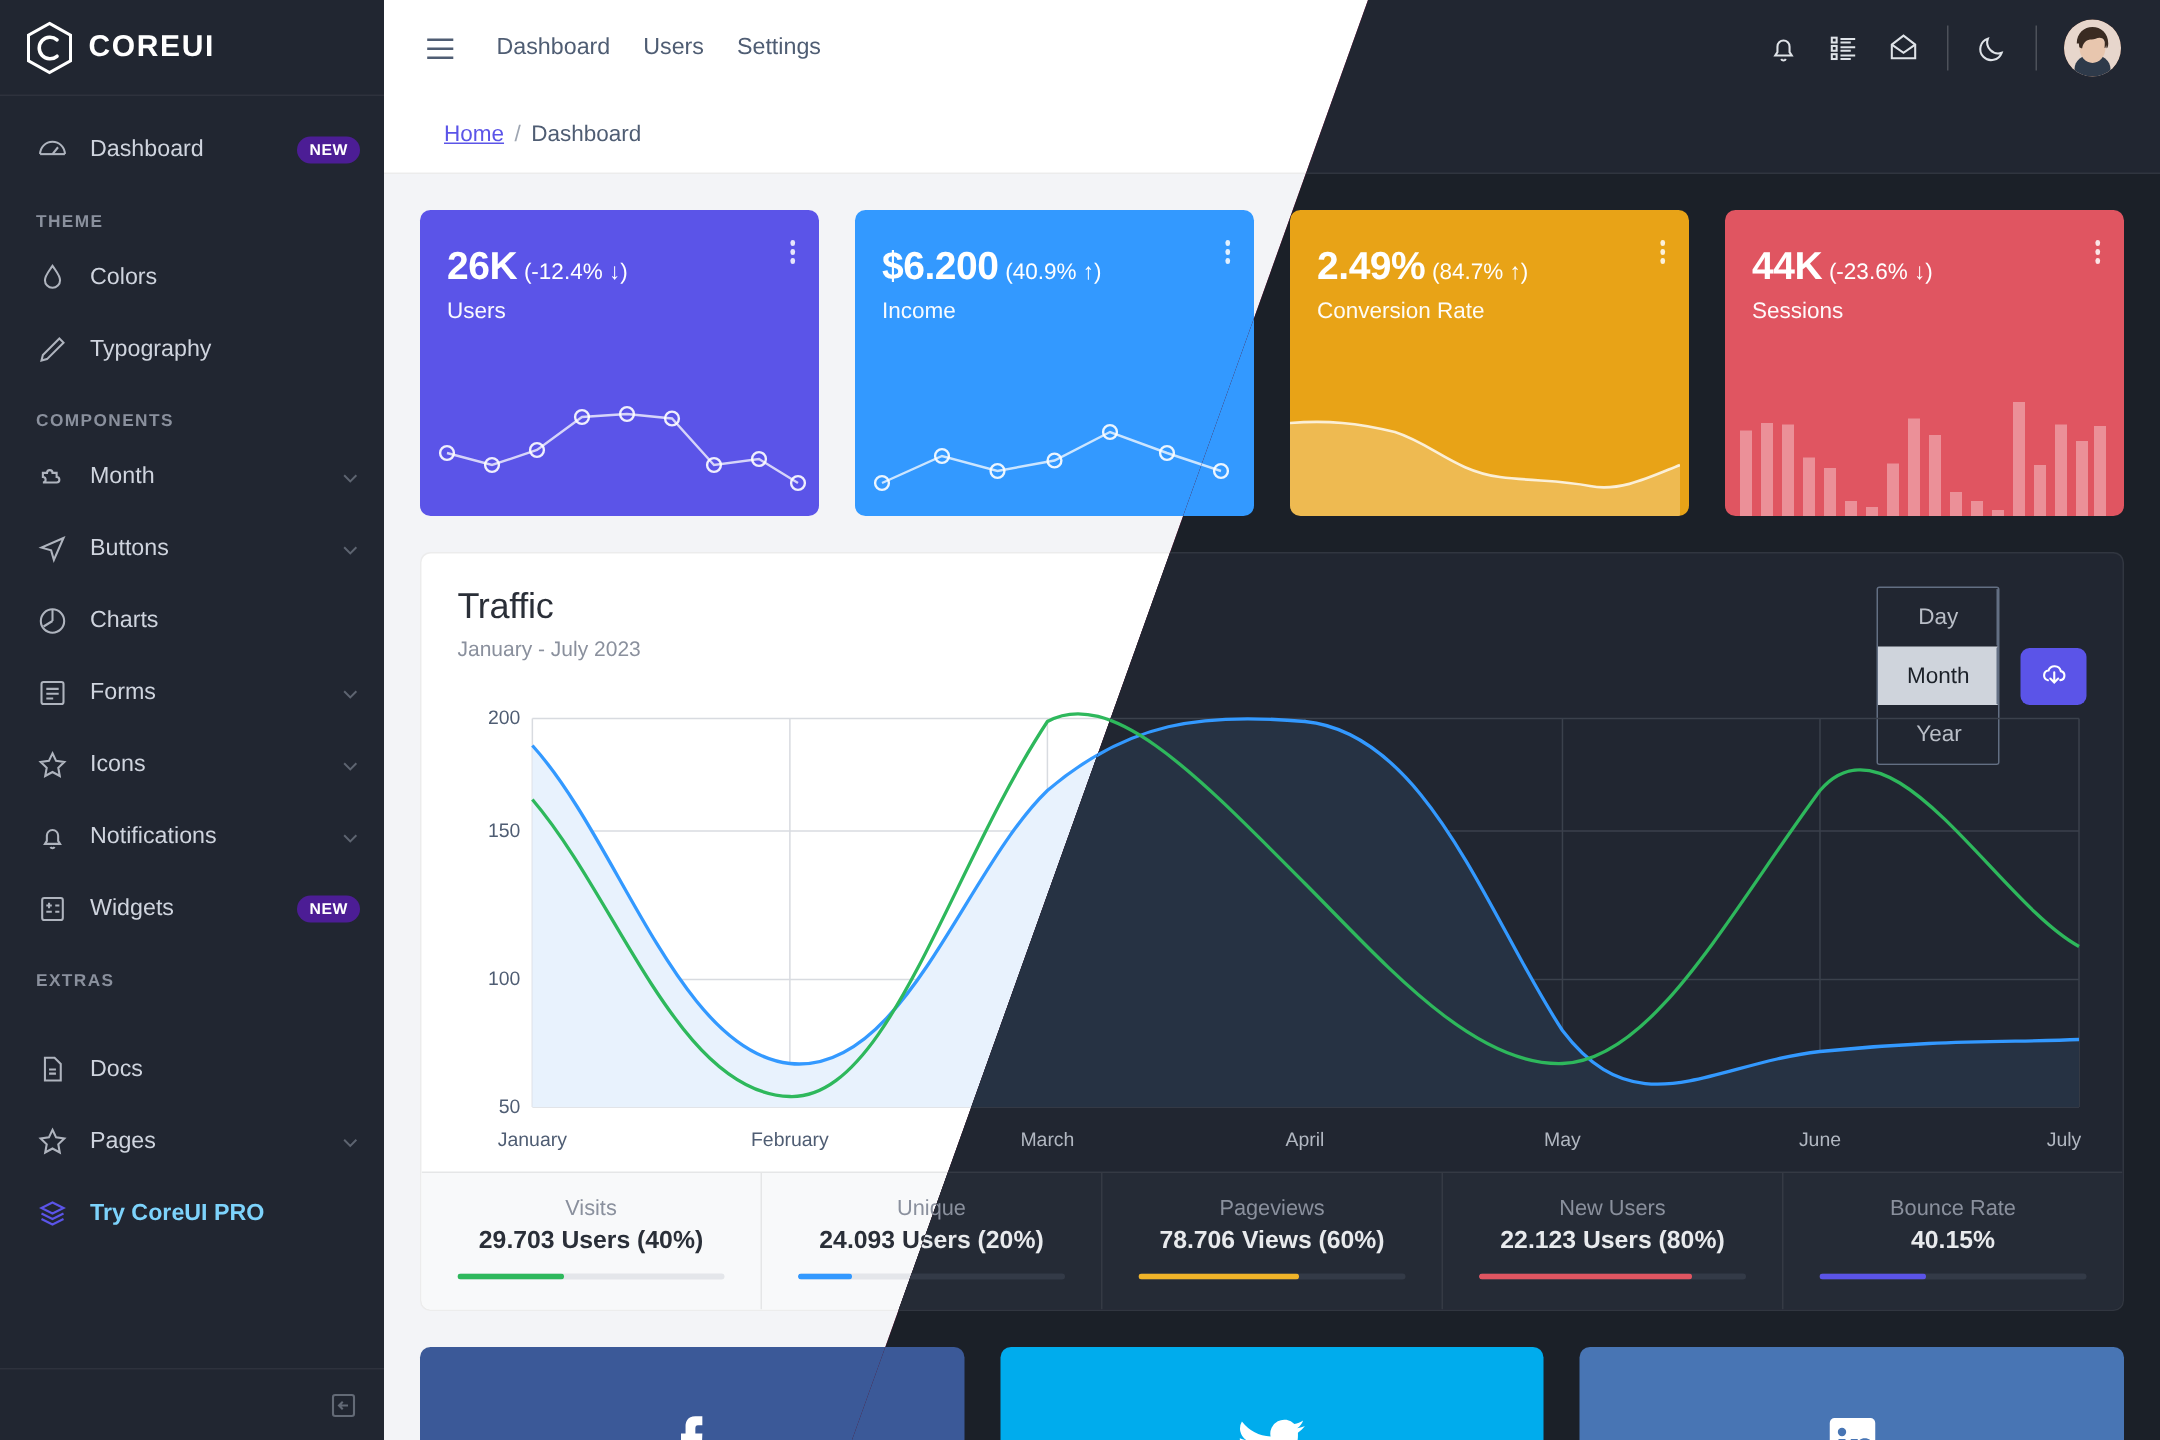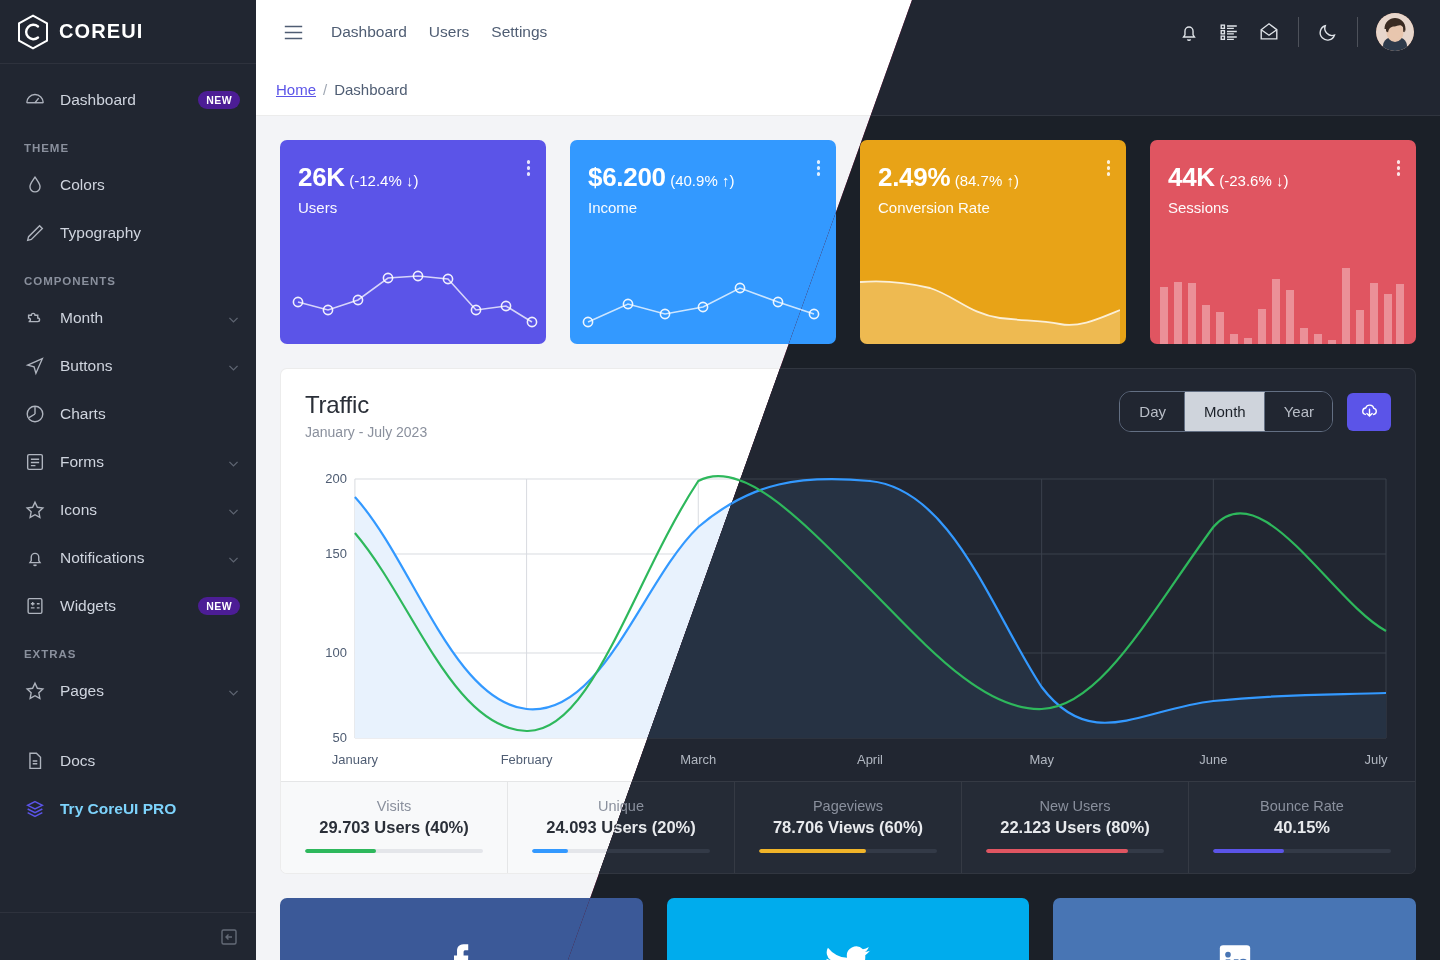--- a/index.html
+++ b/index.html
@@ -84,21 +84,21 @@
   .hdr-sep { width: 1px; height: 30px; }
   .avatar {
     width: 38px; height: 38px; border-radius: 50%;
     overflow: hidden; cursor: pointer; flex: 0 0 38px;
     background: #b98b72;
   }
 
   
   .crumb {
     height: 52px; display: flex; align-items: center;
-    padding: 0 20px; font-size: 15px; gap: 7px;
+    padding: 0 40px; font-size: 15px; gap: 7px;
   }
   .crumb a { color: #5b54e8; text-decoration: underline; cursor: pointer; }
   .crumb .sl { opacity: .55; }
 
   
   .body-area { padding: 24px 24px 0 24px; height: 844px; }
 
   
   .wrow { display: flex; gap: 24px; }
   .wcard {
@@ -118,21 +118,21 @@
 
   
   .tcard { margin-top: 24px; border-radius: 7px; overflow: hidden; }
   .tcard-head {
     display: flex; align-items: flex-start;
     padding: 22px 24px 0 24px; height: 92px;
   }
   .tcard-title { font-size: 24px; font-weight: 500; letter-spacing: -.2px; }
   .tcard-sub { font-size: 14px; margin-top: 5px; }
   .tctrl { margin-left: auto; display: flex; align-items: center; gap: 14px; }
-  .btngrp { display: flex; border-radius: 12px; overflow: hidden; }
+  .btngrp { display: flex; border-radius: 2px; overflow: hidden; flex-direction: column; }
   .btngrp button {
     font-family: inherit; font-size: 15px; line-height: 1;
     padding: 11px 18px; border: 1px solid transparent; cursor: pointer; background: none;
   }
   .dlbtn {
     width: 44px; height: 38px; border-radius: 6px; background: #5b54e8;
     display: flex; align-items: center; justify-content: center; cursor: pointer; border: none;
   }
   .chartbox { height: 320px; padding: 0 22px 0 22px; position: relative; }
   .tfoot { display: flex; height: 92px; }
@@ -305,35 +305,35 @@
         <div class="nav-item">
           <span class="ico"><svg viewBox="0 0 24 24" fill="none" stroke="#cfd4de" stroke-width="1.5">
                 <rect x="4.5" y="4" width="15" height="16" rx="1.5"></rect>
                 <path d="M7.5 9.5h4M9.5 7.5v4M14 9.5h3M14 14h3M7.5 14h4"></path>
               </svg></span>
           <span class="lbl">Widgets</span>
           <span class="badge-new">NEW</span>
         </div>
 
         <div class="nav-title">EXTRAS</div>
+        <div class="nav-item" style="margin-top:22px">
+          <span class="ico"><svg viewBox="0 0 24 24" fill="none" stroke="#cfd4de" stroke-width="1.5">
+                <path d="M6.5 3.5h7l4.5 4.5v12h-11.5z"></path>
+                <path d="M9.5 12h5M9.5 15h5"></path>
+              </svg></span>
+          <span class="lbl">Docs</span>
+        </div>
         <div class="nav-item">
           <span class="ico"><svg viewBox="0 0 24 24" fill="none" stroke="#cfd4de" stroke-width="1.5">
                 <path d="M12 3.5l2.6 5.5 6 .8-4.4 4.2 1.1 6-5.3-2.9-5.3 2.9 1.1-6L3.4 9.8l6-.8z"></path>
               </svg></span>
           <span class="lbl">Pages</span>
           <span class="chev"><svg viewBox="0 0 16 16" fill="none" stroke="#9aa2b0" stroke-width="1.6">
                 <path d="M3 6l5 5 5-5"></path>
               </svg></span>
-        </div>
-        <div class="nav-item" style="margin-top:22px">
-          <span class="ico"><svg viewBox="0 0 24 24" fill="none" stroke="#cfd4de" stroke-width="1.5">
-                <path d="M6.5 3.5h7l4.5 4.5v12h-11.5z"></path>
-                <path d="M9.5 12h5M9.5 15h5"></path>
-              </svg></span>
-          <span class="lbl">Docs</span>
         </div>
         <div class="nav-item pro">
           <span class="ico"><svg viewBox="0 0 24 24" fill="none" stroke="#5b54e8" stroke-width="1.6">
                 <path d="M12 4l8 4-8 4-8-4z"></path>
                 <path d="M4 12l8 4 8-4"></path>
                 <path d="M4 16l8 4 8-4"></path>
               </svg></span>
           <span class="lbl">Try CoreUI PRO</span>
         </div>
       </nav>

